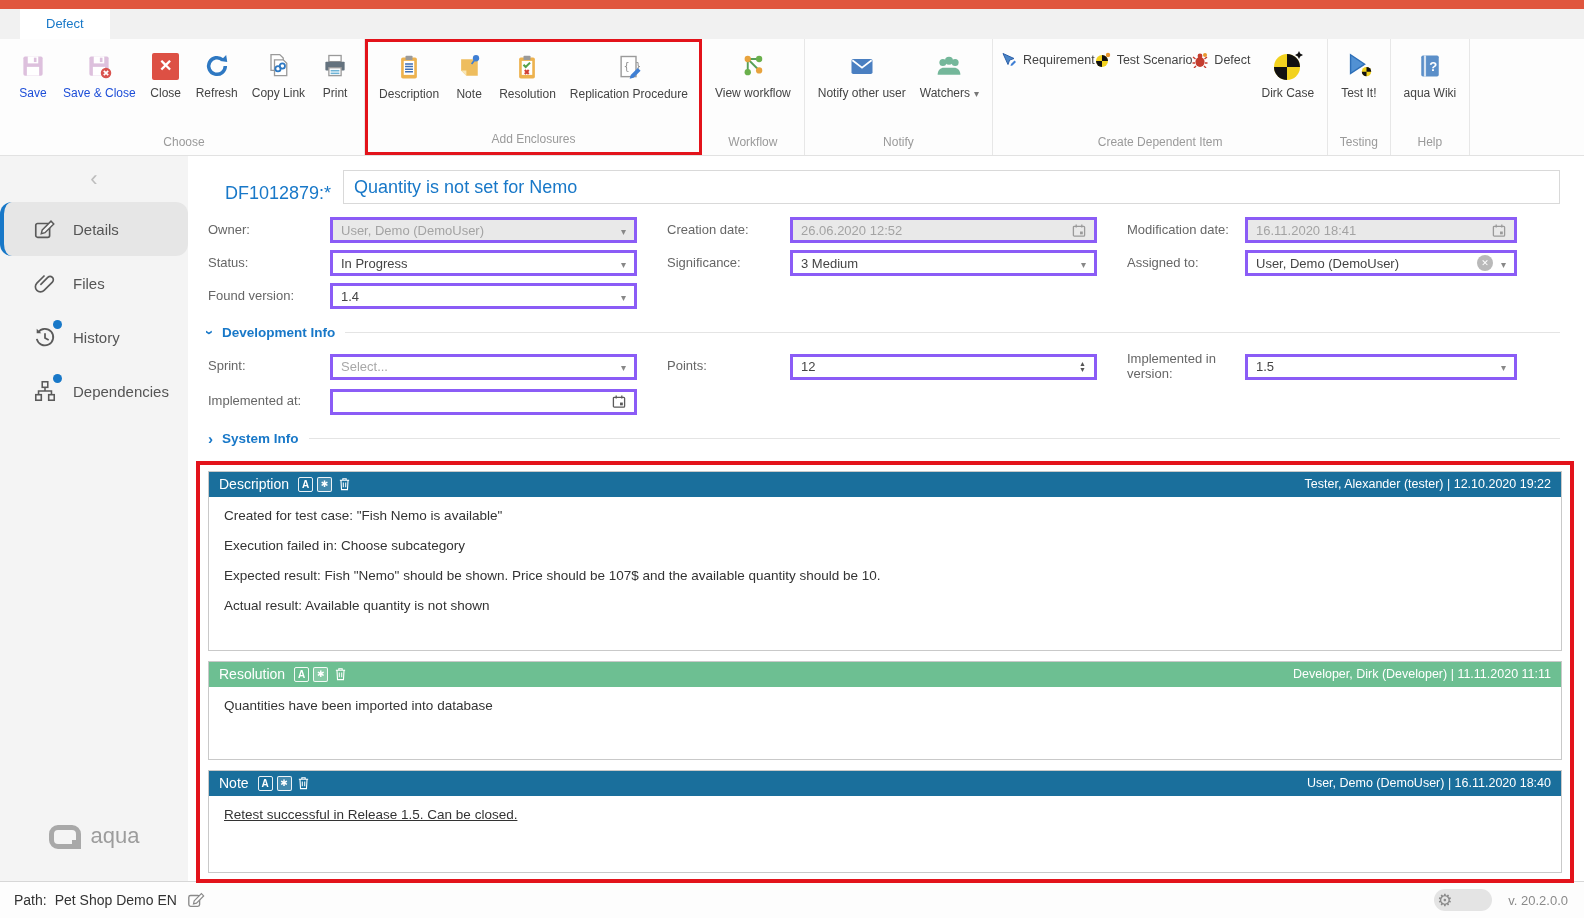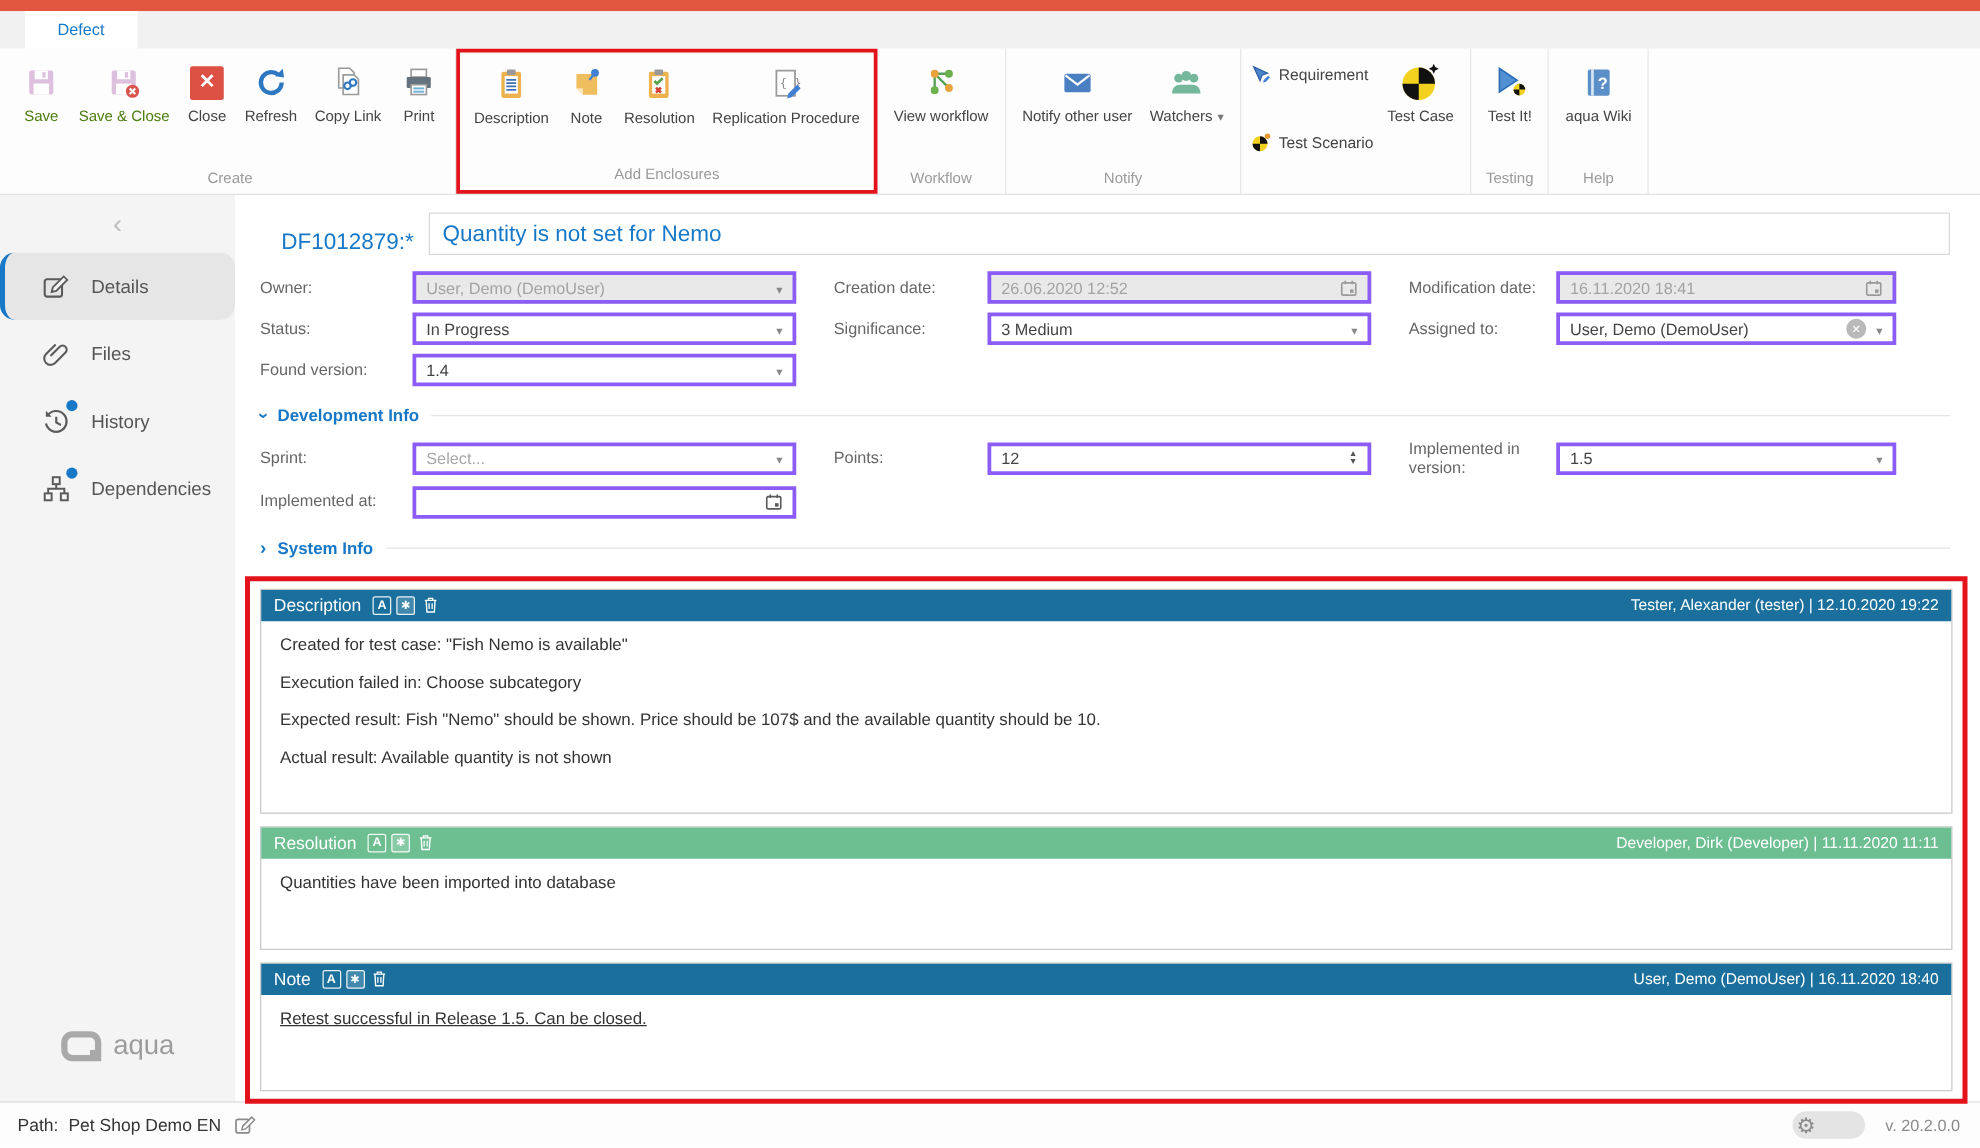--- a/index.html
+++ b/index.html
@@ -13,25 +13,25 @@
   .tab { margin-left:20px; padding:0 26px; line-height:30px; background:#fff; color:#1878c8; font-size:13px; cursor:pointer; }
 
   
   .ribbon { height:117px; background:#fdfdfd; border-bottom:1px solid #e2e2e2; display:flex; padding-left:4px; }
   .rib-group { display:flex; flex-direction:column; border-right:1px solid #e7e7e7; padding:6px 6px 0; }
   .rib-group.hl { border:3px solid #e3131b; padding:4px 4px 0; }
   .rib-items { flex:1; display:flex; align-items:flex-start; }
   .rib-label { text-align:center; color:#9a9a9a; font-size:12px; padding:2px 0 6px; }
   .rib-btn { display:flex; flex-direction:column; align-items:center; min-width:46px; padding:4px 7px 0; font-size:12px; color:#444; text-align:center; line-height:1.2; cursor:pointer; }
   .rib-btn .ic { height:34px; display:flex; align-items:center; justify-content:center; margin-bottom:3px; }
-  .rib-btn.disabled { color:#4d7c0f;align-items:center; }
+  .rib-btn.disabled { color:#1d4ed8;align-items:center; }
   .closebox { width:27px; height:27px; background:#dd5044; border-radius:2px; display:flex; align-items:center; justify-content:center; }
   .closebox::before { content:"✕"; color:#fff; font-size:16px; font-weight:bold; }
   .cdi { display:flex; align-items:flex-start; }
-  .cdi-list { display:flex; flex-direction:column; padding:2px 4px 0 2px;gap:28px; }
+  .cdi-list { display:flex; flex-direction:row; padding:2px 4px 0 2px; }
   .cdi-item { display:flex; align-items:center; gap:6px; height:26px; font-size:12.5px; color:#444; cursor:pointer; white-space:nowrap; }
   .watchers-line { display:flex; align-items:center; gap:4px; }
   .caret-d::before { content:"▾"; font-size:10px; color:#777; }
 
   
   .main { display:flex; height:725px; }
   .sidebar { width:188px; background:#f4f4f4; display:flex; flex-direction:column; }
   .collapse { height:46px; display:flex; align-items:center; justify-content:center; color:#bdbdbd; font-size:22px; cursor:pointer; }
   .collapse::before { content:"‹"; }
   .side-item { height:54px; display:flex; align-items:center; gap:15px; padding-left:28px; color:#555; font-size:15px; cursor:pointer; border-left:4px solid transparent; }
@@ -169,21 +169,21 @@
                 <rect x="9" y="4" width="14" height="7" fill="#fff" stroke="#9a9a9a" stroke-width="1.5"></rect>
                 <rect x="5" y="11" width="22" height="10" rx="1" fill="#64727e"></rect>
                 <rect x="9" y="18" width="14" height="9" fill="#fff" stroke="#9a9a9a" stroke-width="1.5"></rect>
                 <rect x="11" y="20.5" width="10" height="1.8" fill="#6db3d6"></rect>
                 <rect x="11" y="23.5" width="10" height="1.8" fill="#6db3d6"></rect>
               </svg>
           </span>
           <span>Print</span>
         </div>
       </div>
-      <div class="rib-label">Create</div>
+      <div class="rib-label">Choose</div>
     </div>
 
     <div class="rib-group hl">
       <div class="rib-items">
         <div class="rib-btn">
           <span class="ic">
             <svg width="28" height="28" viewBox="0 0 32 32">
                 <rect x="7" y="5" width="18" height="24" rx="2" fill="#edb24e"></rect>
                 <rect x="12" y="3" width="8" height="5" rx="1" fill="#9a9a9a"></rect>
                 <rect x="10" y="9" width="12" height="16" fill="#fff"></rect>
@@ -315,21 +315,21 @@
         </div>
         <div class="rib-btn">
           <span class="ic">
             <svg width="34" height="34" viewBox="0 0 34 34">
                 <circle cx="16" cy="18" r="13" fill="#f2d21f"></circle>
                 <path d="M16 5a13 13 0 0 1 13 13H16z" fill="#111"></path>
                 <path d="M16 18H3a13 13 0 0 0 13 13z" fill="#111"></path>
                 <path d="M28 2l1.2 2.6L32 6l-2.8 1.4L28 10l-1.2-2.6L24 6l2.8-1.4z" fill="#111"></path>
               </svg>
           </span>
-          <span>Test Case</span>
+          <span>Dirk Case</span>
         </div>
       </div>
       <div class="rib-label">Create Dependent Item</div>
     </div>
 
     <div class="rib-group">
       <div class="rib-items">
         <div class="rib-btn">
           <span class="ic">
             <svg width="32" height="30" viewBox="0 0 32 32">

